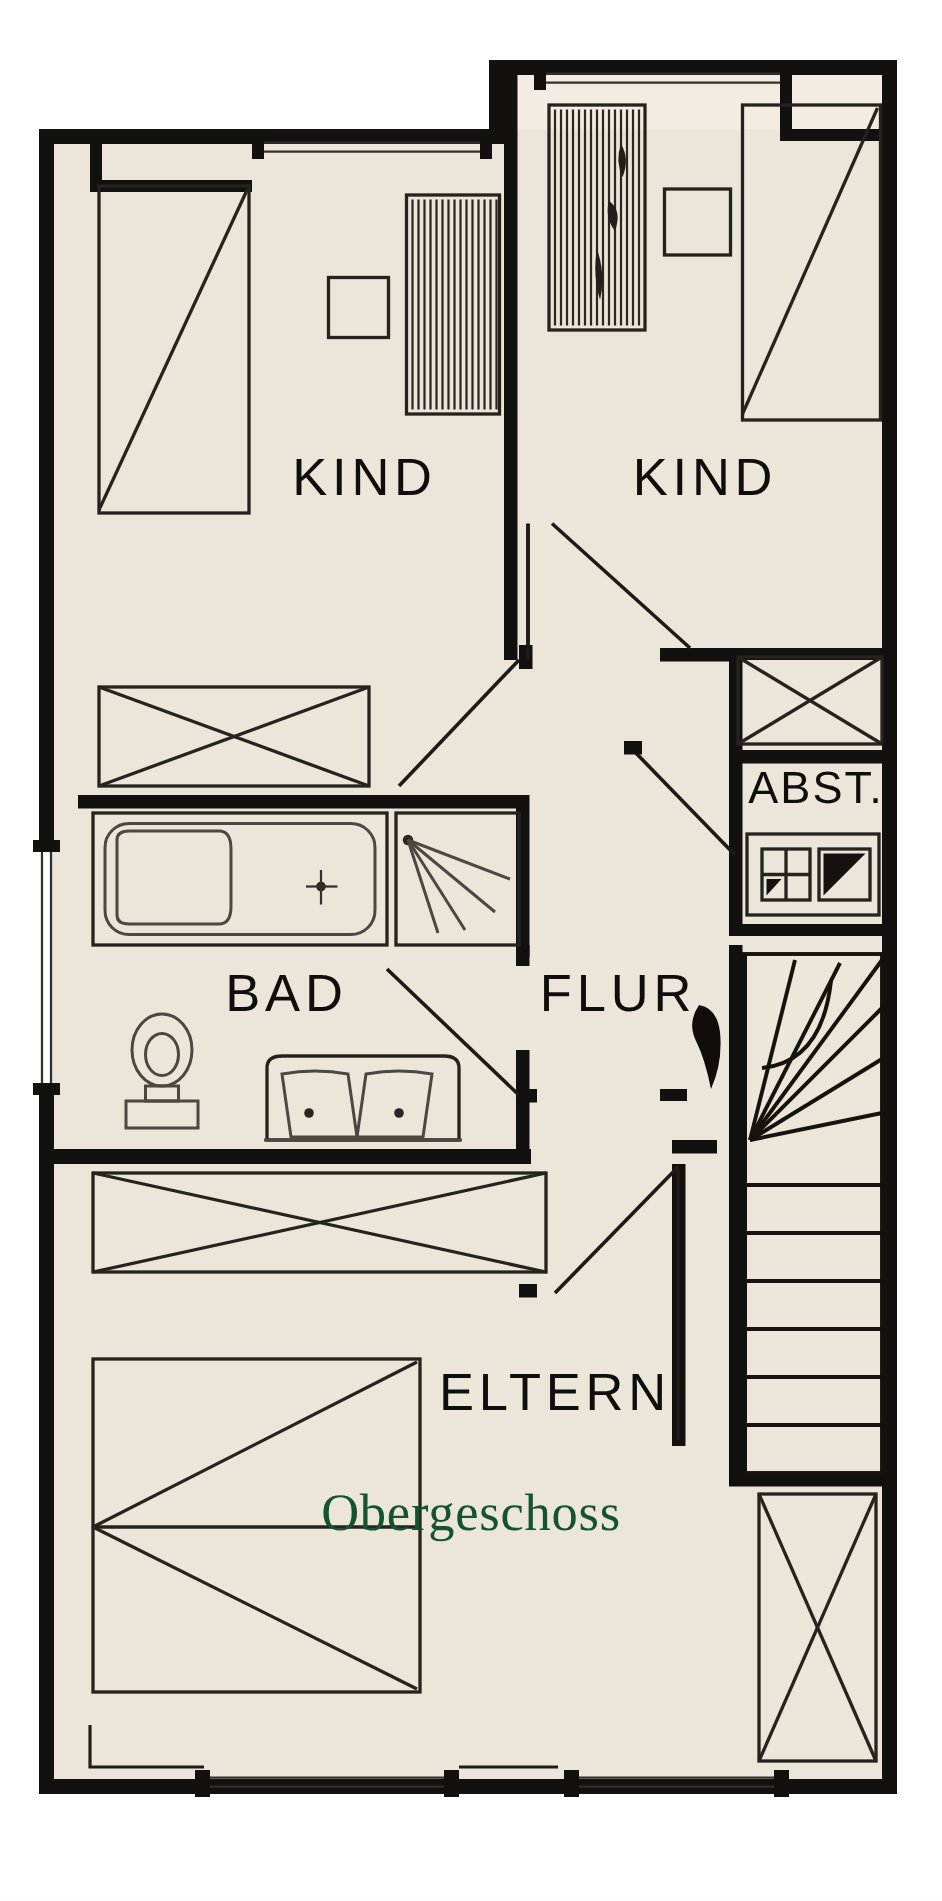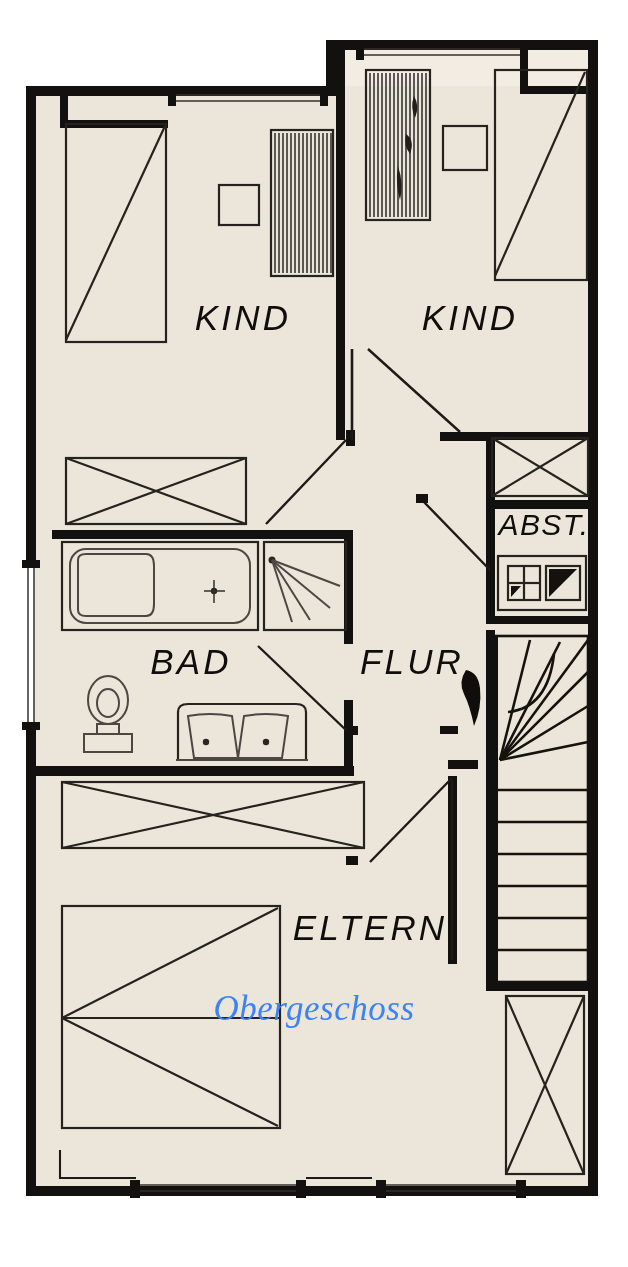--- a/index.html
+++ b/index.html
@@ -12,38 +12,37 @@
     width: 628px;
     height: 1267px;
     overflow: hidden;
     font-family: "Liberation Sans", sans-serif;
   }
   #plan-wrap {
     position: relative;
     width: 628px;
     height: 1034px;
     background: #ffffff;
-    font-style: italic;
   }
   #floorplan-svg {
     display: block;
     width: 628px;
     height: 1267px;
   }
   .caption-layer {
     position: absolute;
     left: 0;
     bottom: 8px;
     width: 628px;
     text-align: center;
   }
   .caption-text {
     font-family: "Liberation Serif", serif;
     font-size: 35px;
-    color: #3b82f6;
+    color: #14532d;
     letter-spacing: 0.5px;
     line-height: 1;
   }
   
   .wall-heavy { fill: #131110; }
   .paper { fill: #f2ece2; }
   .thin { fill: none; stroke: #1d1a17; stroke-width: 2.1; }
   .thin2 { fill: none; stroke: #1d1a17; stroke-width: 2.6; }
   .hair { fill: none; stroke: #33302c; stroke-width: 1.5; }
   .furn { fill: none; stroke: #26231f; stroke-width: 2.2; }

